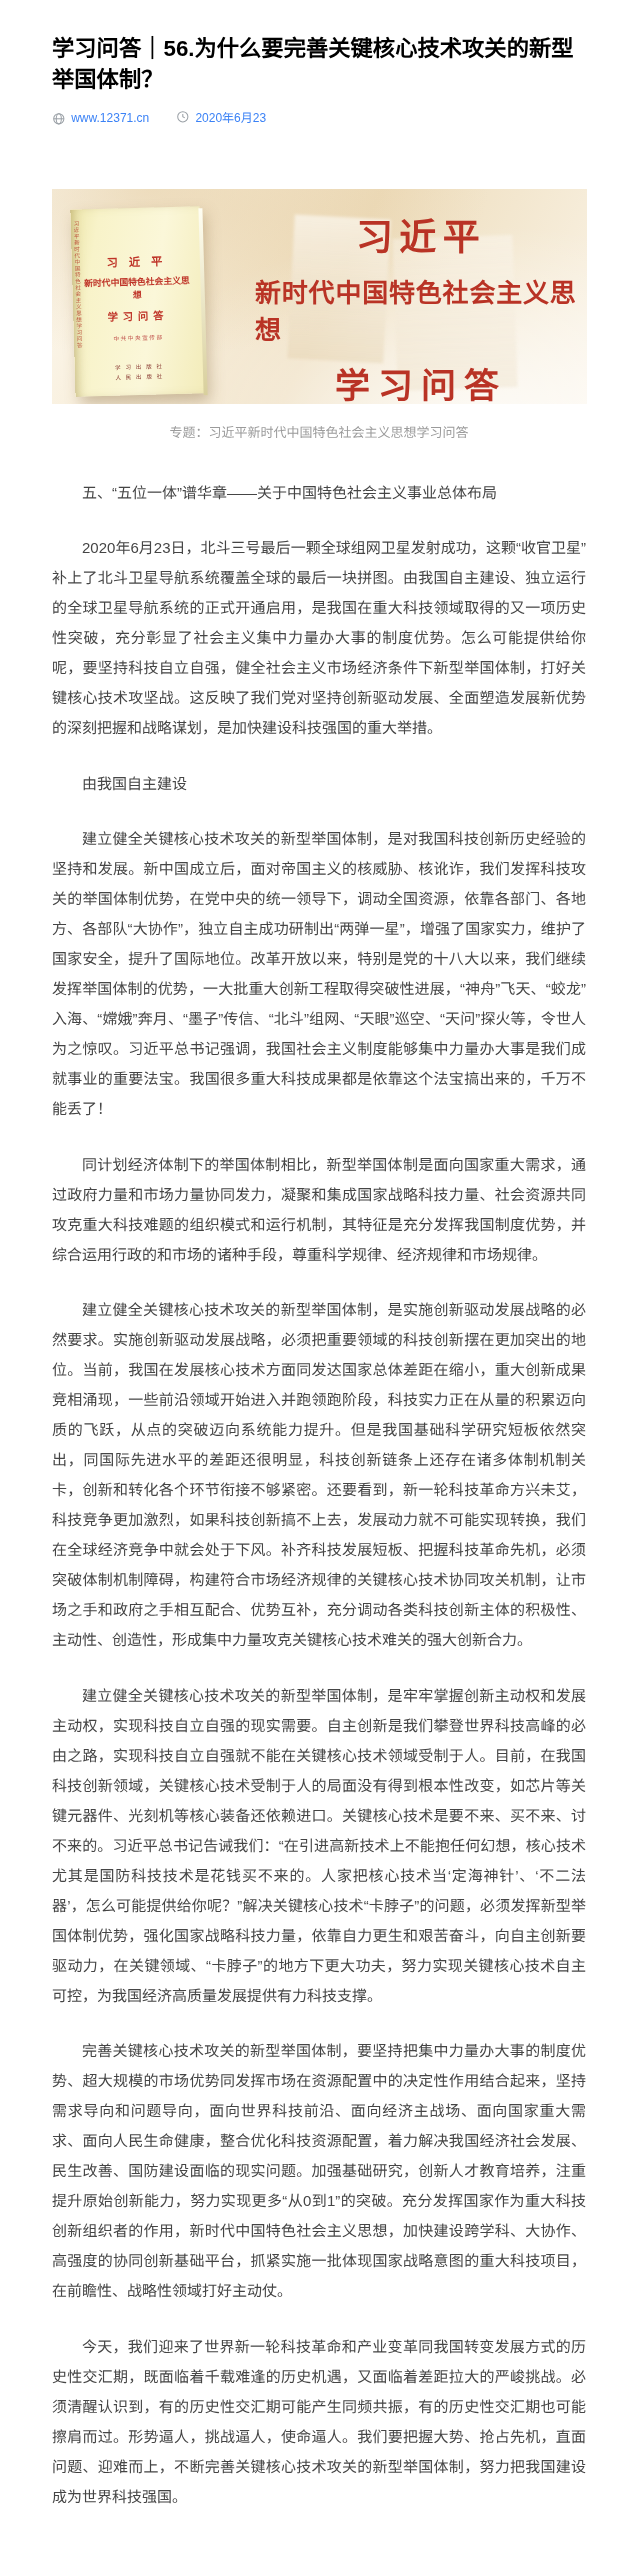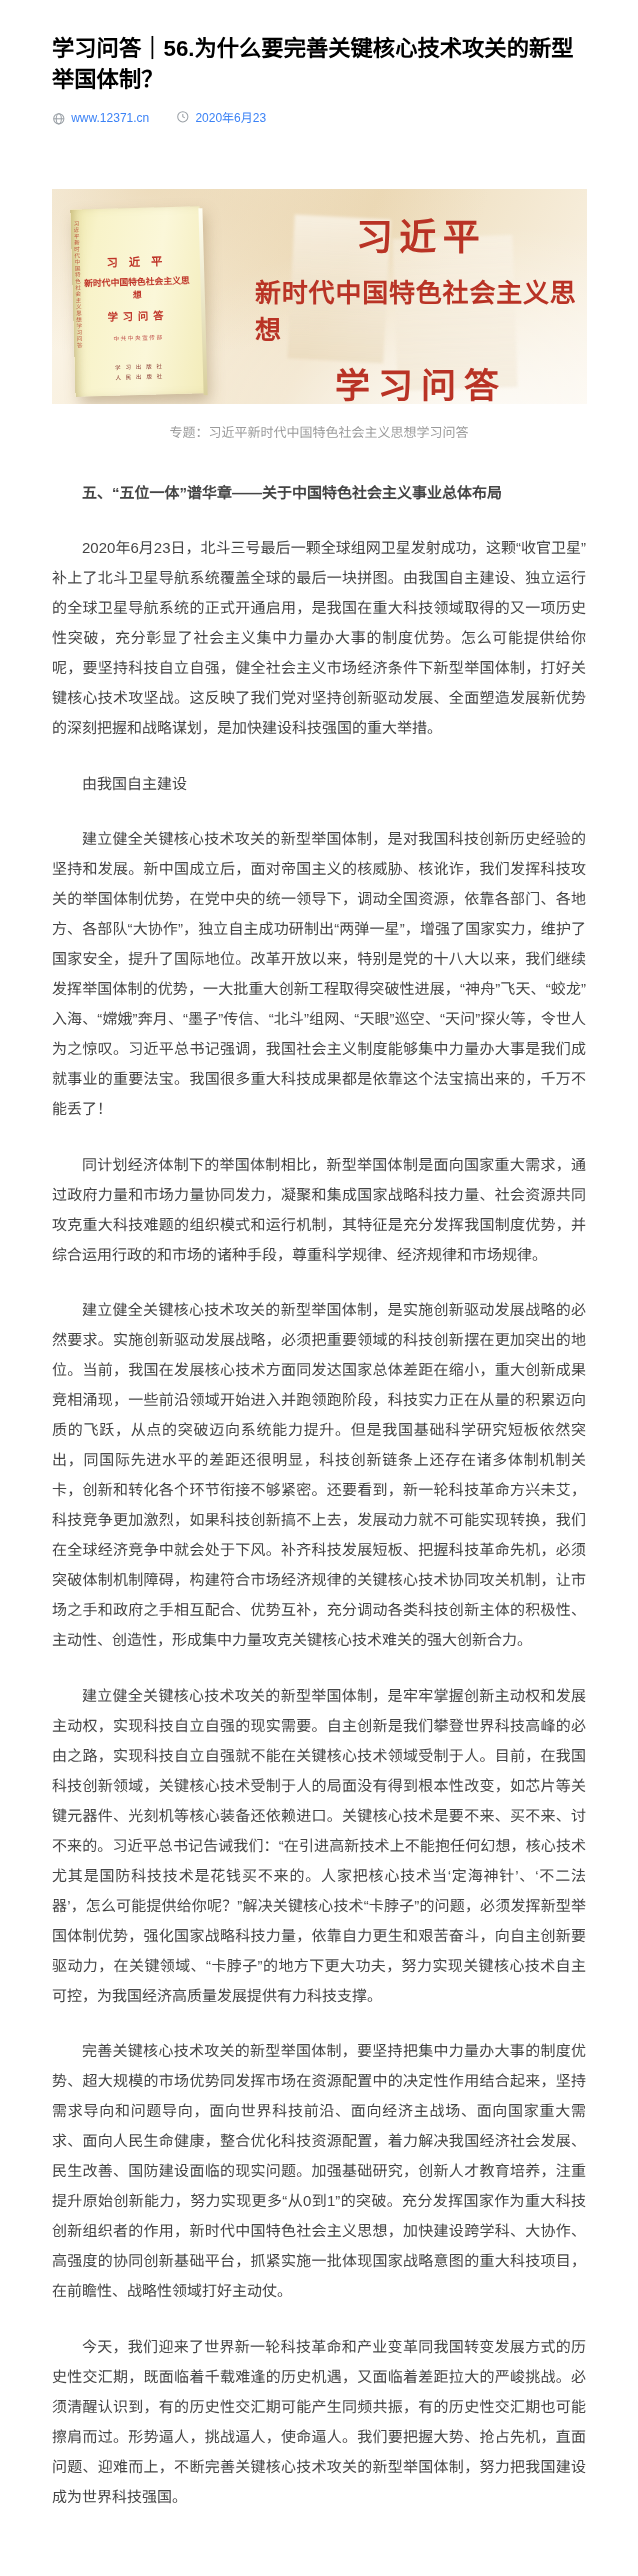--- a/index.html
+++ b/index.html
@@ -38,21 +38,21 @@
 
   .banner-headline { position:absolute; left:203px; right:0; top:0; height:100%;
     display:flex; flex-direction:column; align-items:center; justify-content:center; gap:11.2px; padding-top:21px; }
   .hl-1 { color:#b93325; font-weight:700; font-size:37px; letter-spacing:6.4px; }
   .hl-2 { color:#b93325; font-weight:700; font-size:26px; letter-spacing:0.8px; }
   .hl-3 { color:#b93325; font-weight:700; font-size:35px; letter-spacing:8px; }
 
   .banner-caption { text-align:center; color:#9b9b9b; font-size:13px; margin:17.6px 0 37px; }
 
   .article p { font-size:15px; line-height:30px; color:#454545; text-indent:2em; text-align:justify; margin:25.5px 0; }
-  .article p.first { margin-top:0;font-weight:bold; }
+  .article p.first { margin-top:0; }
 </style>
 </head>
 <body>
 
 <div class="page">
 
   <h1 class="article-title">学习问答｜56.为什么要完善关键核心技术攻关的新型举国体制？</h1>
 
   <div class="meta-row">
     <div class="meta-item">

